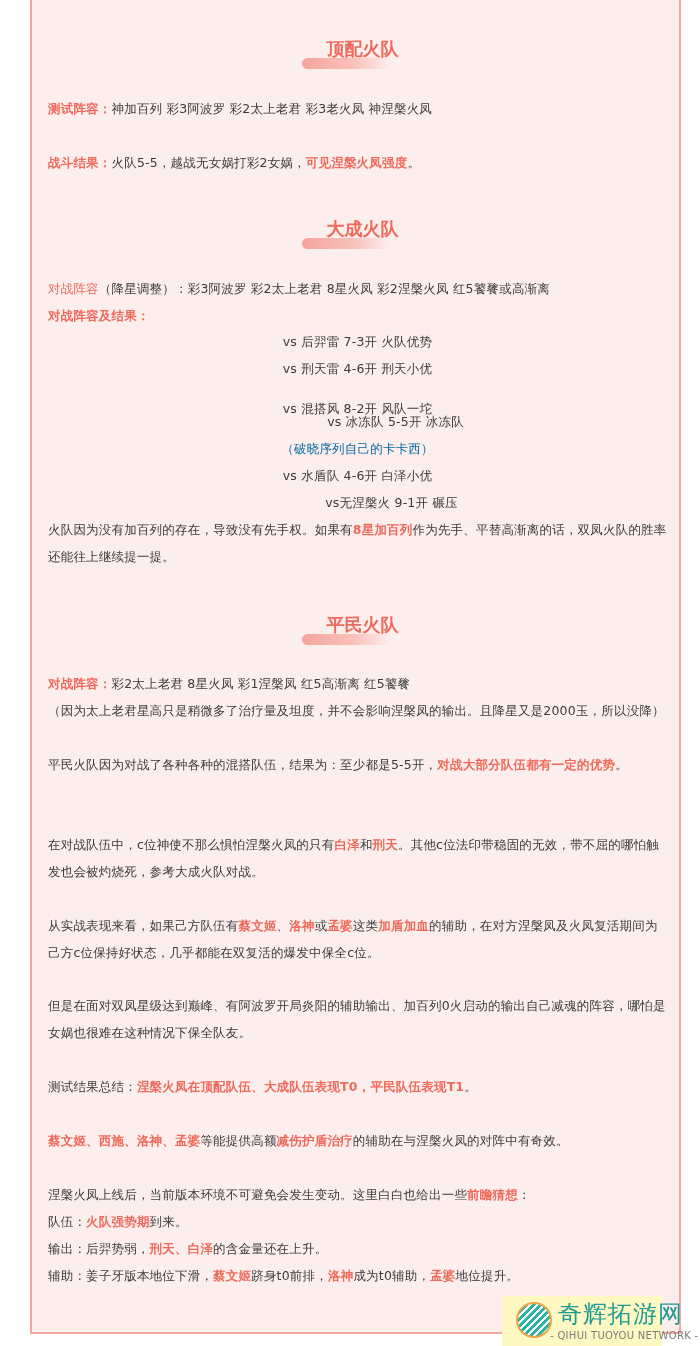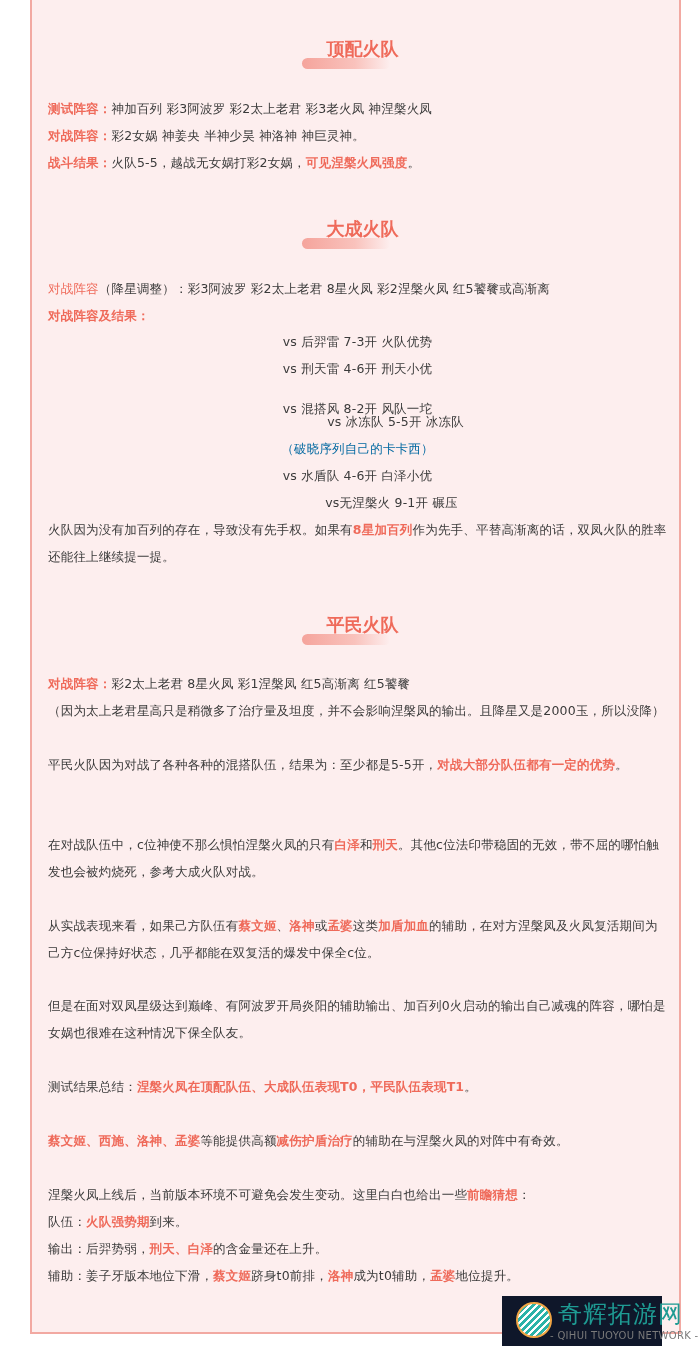--- a/index.html
+++ b/index.html
@@ -78,21 +78,21 @@
     }
     .gray {
       color: #0369a1;
     }
     .watermark {
       position: absolute;
       left: 502px;
       top: 1296px;
       width: 160px;
       height: 50px;
-      background: #0f172a;
+      background: #fef9c3;
     }
     .wm-logo {
       position: absolute;
       left: 14px;
       top: 6px;
       width: 36px;
       height: 36px;
       border-radius: 50%;
       border: 2px solid #f0a544;
       box-sizing: border-box;
@@ -127,23 +127,20 @@
 <div class="card">
 
   <div class="section-title" style="top:38px;">
     <span class="pill"></span>
     <span class="txt">顶配火队</span>
   </div>
 
   <div class="line" style="top:97px;">
     <span class="redb">测试阵容：</span><span>神加百列 彩3阿波罗 彩2太上老君 彩3老火凤 神涅槃火凤</span>
   </div>
-  <div class="line" style="top:124px;">
-    <span class="redb">对战阵容：</span><span>彩2女娲 神姜央 半神少昊 神洛神 神巨灵神。</span>
-  </div>
   <div class="line" style="top:151px;">
     <span class="redb">战斗结果：</span><span>火队5-5，越战无女娲打彩2女娲，</span><span class="redb">可见涅槃火凤强度</span><span>。</span>
   </div>
 
   <div class="section-title" style="top:218px;">
     <span class="pill"></span>
     <span class="txt">大成火队</span>
   </div>
 
   <div class="line" style="top:277px;">

